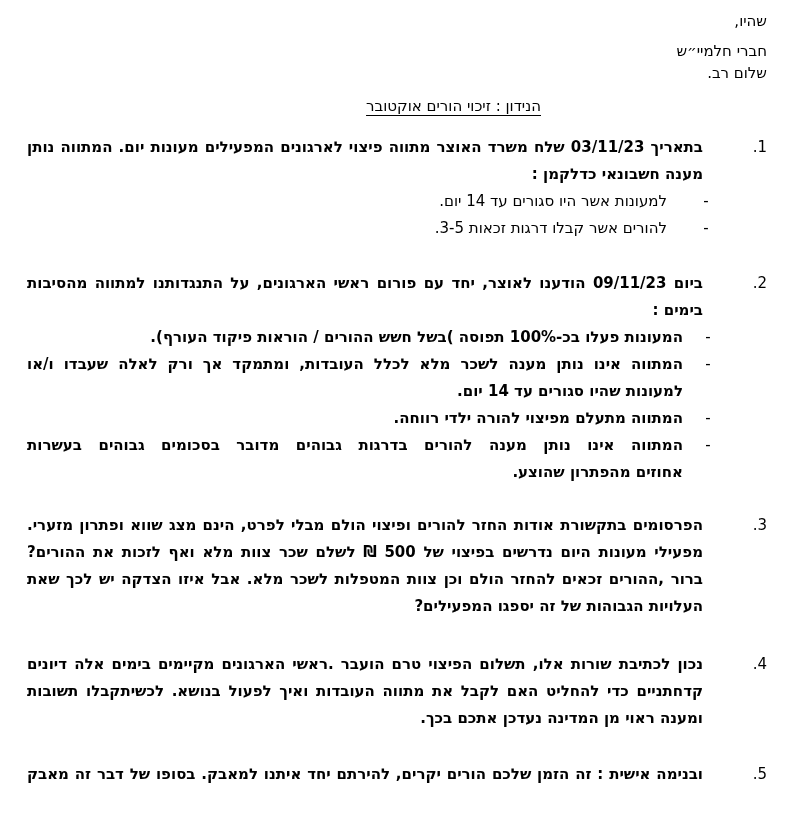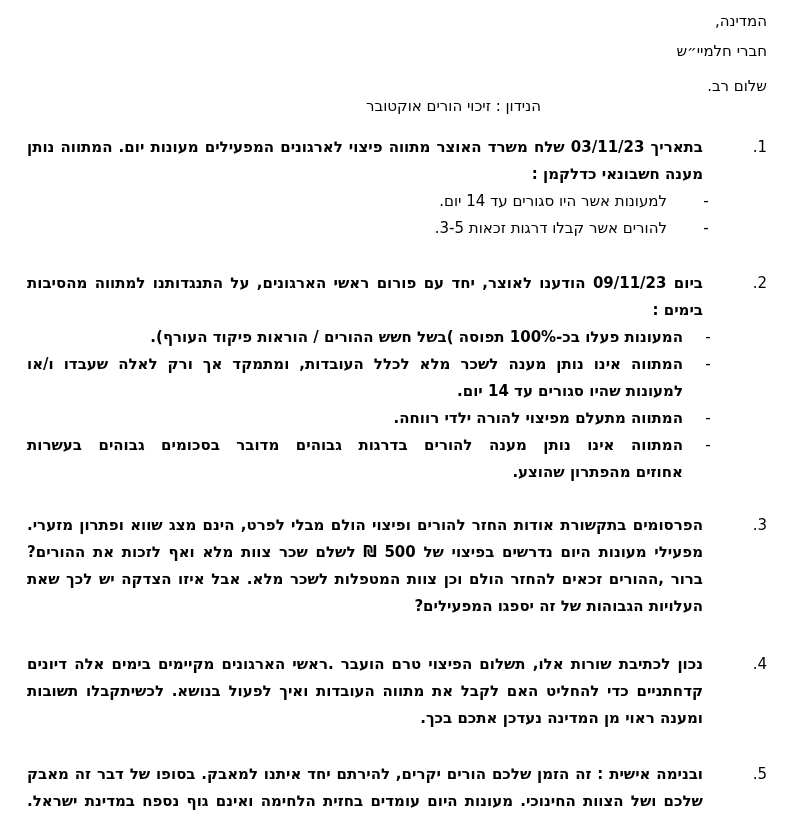--- a/index.html
+++ b/index.html
@@ -3,45 +3,45 @@
 <meta charset="utf-8">
 <style>
   html, body { margin: 0; padding: 0; background: #ffffff; }
   body {
     width: 803px; height: 827px; overflow: hidden; position: relative;
     font-family: "DejaVu Sans", "Liberation Sans", sans-serif;
     color: #000; font-size: 15px;
   }
   .page { direction: rtl; position: absolute; top: 0; left: 0; width: 803px; }
   .greet { position: absolute; right: 36px; line-height: 27px; }
-  .g1 { top: 8px; } .g2 { top: 38px; } .g3 { top: 73px; }
+  .g1 { top: 8px; } .g2 { top: 38px; } .g3 { top: 60px; }
   .subject {
     position: absolute; top: 94px; right: 262px;
-    text-underline-offset: 4px; line-height: 24px;
+    text-decoration: underline; text-underline-offset: 4px; line-height: 24px;
   }
   .item { position: absolute; right: 36px; width: 740px; }
   .item .num { position: absolute; right: 0; top: 0; width: 30px; text-align: right; line-height: 27px; }
   .item .body { margin-right: 64px; line-height: 27px; }
   .item .line { display: block; text-align: justify; text-align-last: justify; white-space: nowrap; font-weight: bold; }
   .item .line.last { text-align-last: right; }
   .bullets { margin: 0; padding: 0; list-style: none; }
   .bullets li { position: relative; line-height: 27px; }
   .bullets li .dash { position: absolute; right: -44px; top: 0; width: 10px; text-align: center; }
   .b1 { margin-right: 36px; }
   .b2 { margin-right: 20px; }
   .i1 { top: 134px; } .i2 { top: 270px; } .i3 { top: 512px; }
   .i4 { top: 651px; } .i5 { top: 761px; }
   .i2 .bullets li .dash { right: -30px; }
 </style>
 </head>
 <body>
 
 <div class="page">
 
-  <div class="greet g1">המדינה,</div>
+  <div class="greet g1">שהיו,</div>
   <div class="greet g2">חברי חלמיי״ש</div>
   <div class="greet g3">שלום רב.</div>
 
   <div class="subject">הנידון : זיכוי הורים אוקטובר</div>
 
   <div class="item i1">
     <span class="num">1.</span>
     <div class="body">
       <span class="line">בתאריך 03/11/23 שלח משרד האוצר מתווה פיצוי לארגונים המפעילים מעונות יום. המתווה נותן</span>
       <span class="line last">מענה  חשבונאי כדלקמן :</span>
@@ -102,17 +102,16 @@
       <span class="line">נכון לכתיבת שורות אלו, תשלום הפיצוי טרם הועבר .ראשי הארגונים מקיימים בימים אלה דיונים</span>
       <span class="line">קדחתניים כדי להחליט האם לקבל את מתווה העובדות ואיך לפעול בנושא. לכשיתקבלו תשובות</span>
       <span class="line last">ומענה ראוי מן המדינה נעדכן אתכם בכך.</span>
     </div>
   </div>
 
   <div class="item i5">
     <span class="num">5.</span>
     <div class="body">
       <span class="line">ובנימה אישית : זה הזמן שלכם הורים יקרים, להירתם יחד איתנו למאבק. בסופו של דבר זה מאבק</span>
-      <span class="line">שלכם ושל הצוות החינוכי. מעונות היום עומדים בחזית הלחימה ואינם גוף נספח במדינת ישראל.</span>
     </div>
   </div>
 
 </div>
 
 </body></html>

